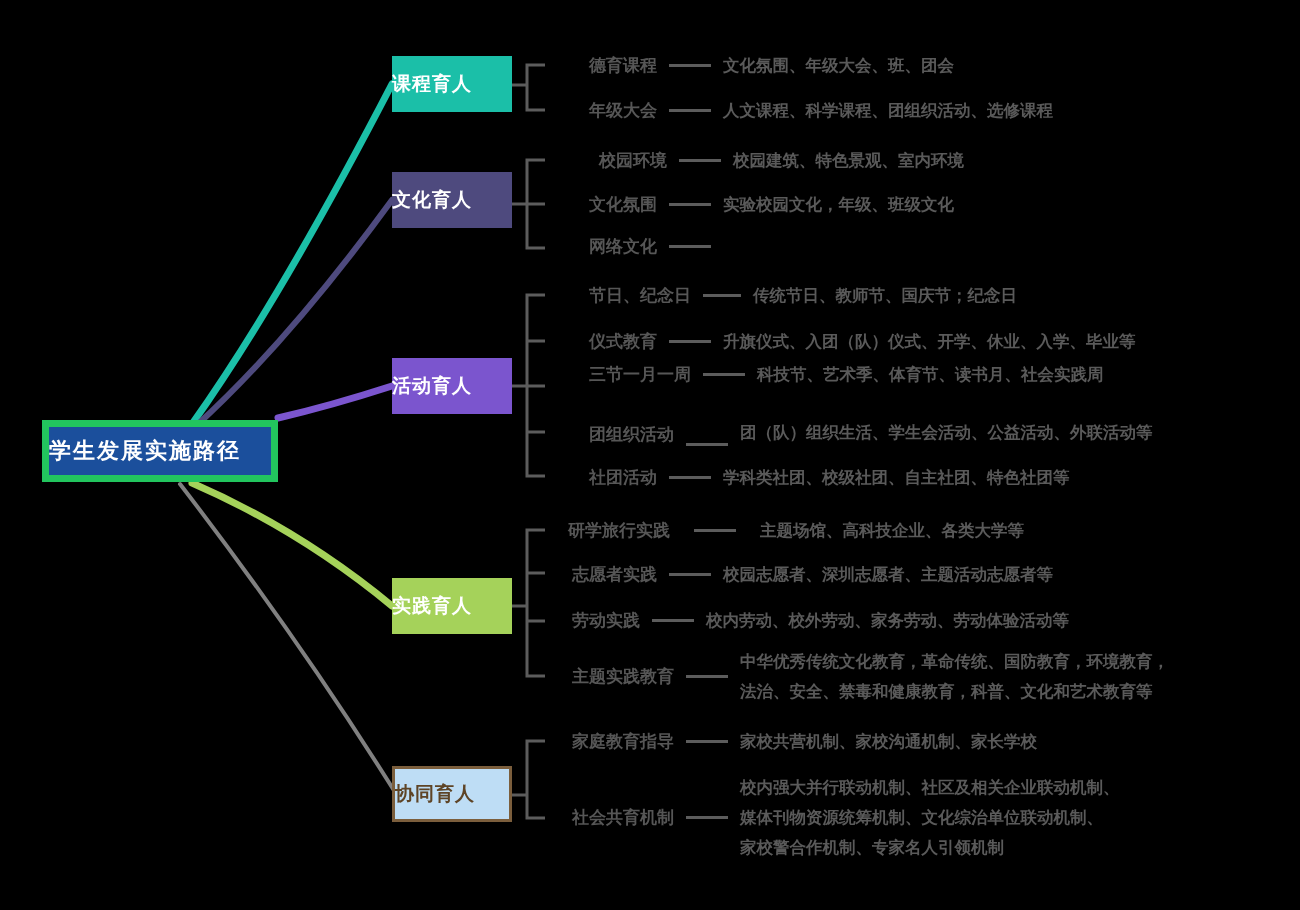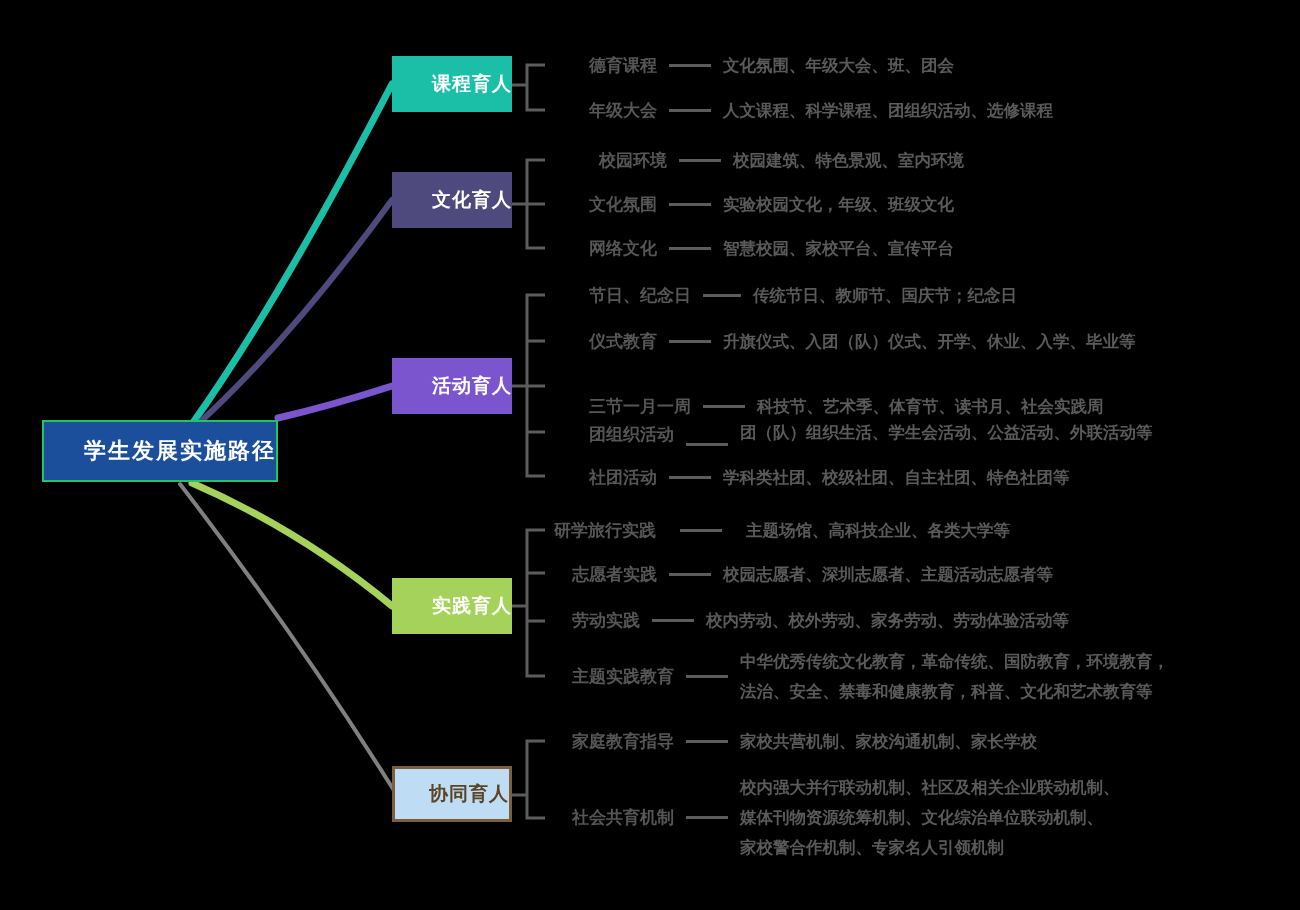--- a/index.html
+++ b/index.html
@@ -6,31 +6,31 @@
   body{
     width:1300px;height:910px;overflow:hidden;
     font-family:"Liberation Sans","DejaVu Sans",sans-serif;
   }
   #canvas{position:relative;width:1300px;height:910px;background:#000;}
 
   svg.links{position:absolute;left:0;top:0;width:1300px;height:910px;pointer-events:none;}
 
   .node{
     position:absolute;
-    display:flex;align-items:center;justify-content:flex-end;
+    display:flex;align-items:center;justify-content:flex-start;
     box-sizing:border-box;
     font-weight:bold;
     letter-spacing:1px;
     white-space:nowrap;
   }
 
   
   .root{
     left:42px;top:420px;width:236px;height:62px;
-    background:#1B4F9C;border:2px solid #22c55e;
+    background:#1B4F9C;border:7px solid #22c55e;
     color:#ffffff;font-size:22px;letter-spacing:2px;
   }
 
   
   .branch{width:120px;height:56px;font-size:19px;color:#ffffff;}
   .b-course  {left:392px;top:56px;  background:#1BBFA8;}
   .b-culture {left:392px;top:172px; background:#4E4A7E;}
   .b-activity{left:392px;top:358px; background:#7B55CE;}
   .b-practice{left:392px;top:578px; background:#A5D25A;}
   .b-coop    {left:392px;top:766px; background:#BEDDF5;border:3px solid #7B5E3C;color:#5E4426;}
@@ -111,50 +111,49 @@
     <span class="detail">校园建筑、特色景观、室内环境</span>
   </div>
   <div class="row" style="left:553px;top:191px;">
     <span class="sub-label" style="width:104px">文化氛围</span>
     <span class="dash" style="width:42px"></span>
     <span class="detail">实验校园文化，年级、班级文化</span>
   </div>
   <div class="row" style="left:553px;top:235px;">
     <span class="sub-label" style="width:104px">网络文化</span>
     <span class="dash" style="width:42px"></span>
-    <span class="detail">智慧校园、家校平台、宣传平台</span>
   </div>
 
   <div class="row" style="left:553px;top:282px;">
     <span class="sub-label" style="width:138px">节日、纪念日</span>
     <span class="dash" style="width:38px"></span>
     <span class="detail">传统节日、教师节、国庆节；纪念日</span>
   </div>
   <div class="row" style="left:553px;top:328px;">
     <span class="sub-label" style="width:104px">仪式教育</span>
     <span class="dash" style="width:42px"></span>
     <span class="detail">升旗仪式、入团（队）仪式、开学、休业、入学、毕业等</span>
   </div>
-  <div class="row" style="left:553px;top:393px;justify-content:space-between;">
+  <div class="row" style="left:553px;top:361px;justify-content:space-between;">
     <span class="sub-label" style="width:138px">三节一月一周</span>
     <span class="dash" style="width:42px"></span>
     <span class="detail">科技节、艺术季、体育节、读书月、社会实践周</span>
   </div>
   <div class="row" style="left:553px;top:419px;align-items:flex-end;">
     <span class="sub-label" style="width:121px">团组织活动</span>
     <span class="dash" style="width:42px"></span>
     <span class="detail">团（队）组织生活、学生会活动、公益活动、外联活动等</span>
   </div>
   <div class="row" style="left:553px;top:464px;align-items:center;">
     <span class="sub-label" style="width:104px">社团活动</span>
     <span class="dash" style="width:42px"></span>
     <span class="detail">学科类社团、校级社团、自主社团、特色社团等</span>
   </div>
 
-  <div class="row" style="left:535px;top:517px;gap:12px;">
+  <div class="row" style="left:549px;top:517px;gap:12px;">
     <span class="sub-label" style="width:121px">研学旅行实践</span>
     <span class="dash" style="width:42px"></span>
     <span class="detail">主题场馆、高科技企业、各类大学等</span>
   </div>
   <div class="row" style="left:553px;top:561px;">
     <span class="sub-label" style="width:104px">志愿者实践</span>
     <span class="dash" style="width:42px"></span>
     <span class="detail">校园志愿者、深圳志愿者、主题活动志愿者等</span>
   </div>
   <div class="row" style="left:553px;top:607px;">

